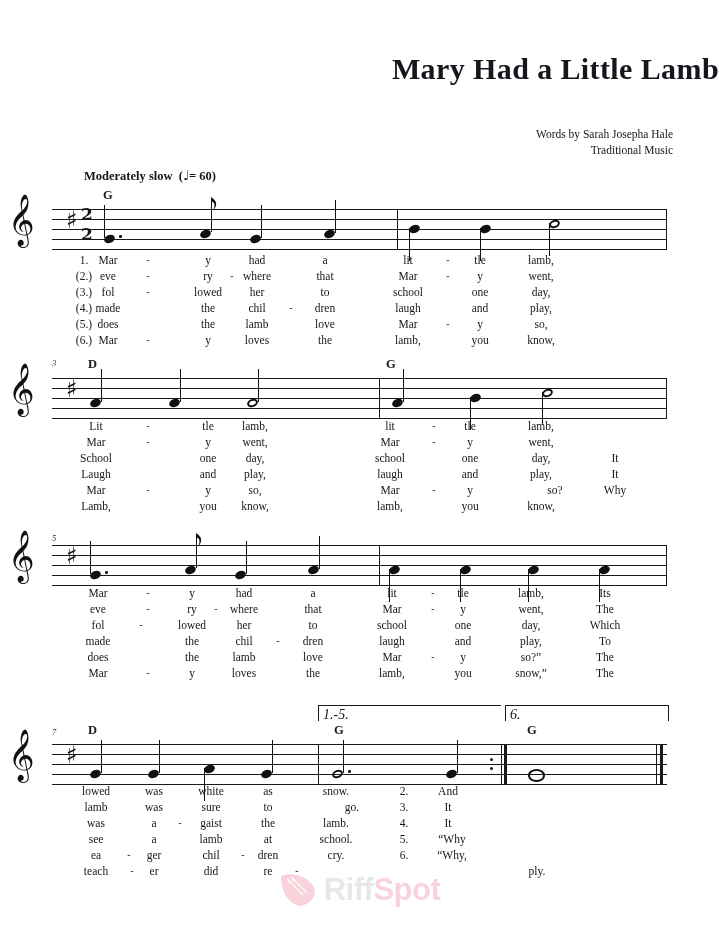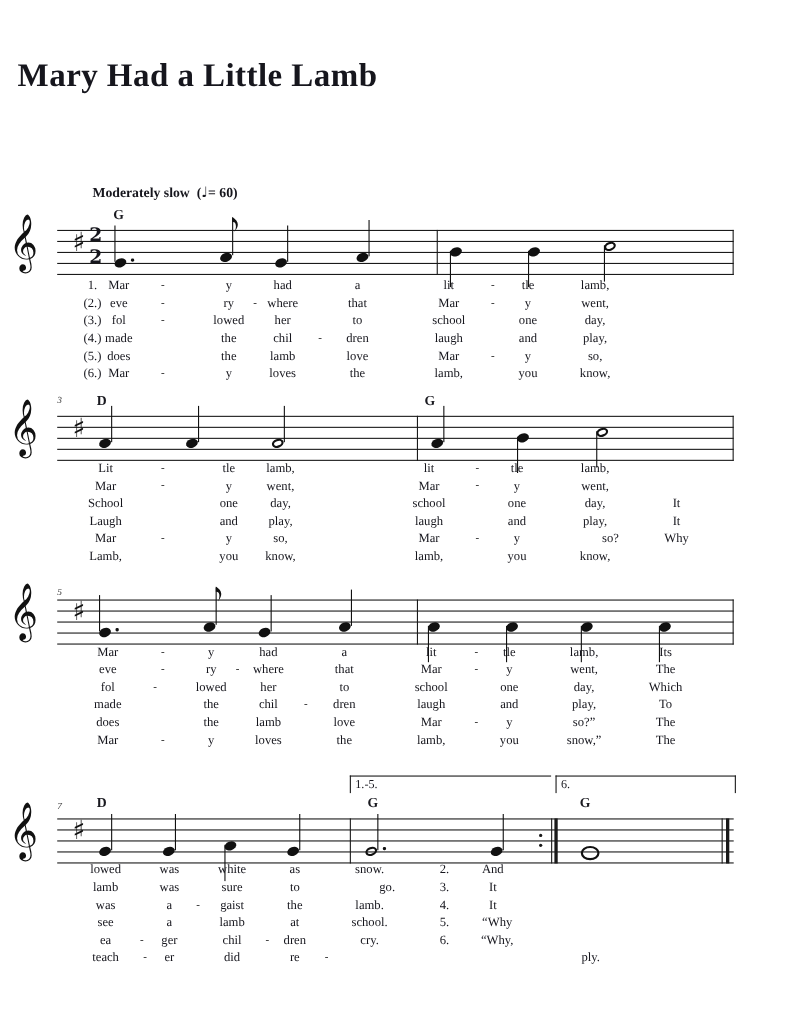--- a/index.html
+++ b/index.html
@@ -5,21 +5,21 @@
   html,body{margin:0;padding:0;}
   body{
     width:719px;height:930px;background:#ffffff;
     font-family:"Liberation Serif","DejaVu Serif",serif;
     color:#16161d;position:relative;overflow:hidden;
   }
   .page{position:absolute;inset:0;}
 
   
   .title{
-    position:absolute;left:16px;right:0;top:52px;text-align:left;
+    position:absolute;left:16px;right:0;top:52px;text-align:right;
     font-size:30px;font-weight:bold;letter-spacing:.4px;
   }
   .credits{
     position:absolute;right:46px;top:126px;text-align:right;
     font-size:11.5px;line-height:16px;
   }
   .tempo{
     position:absolute;left:84px;top:168px;
     font-size:12.5px;font-weight:bold;white-space:nowrap;
   }
@@ -58,21 +58,21 @@
   .flag{position:absolute;width:7px;height:13px;}
   .flag svg{display:block;}
 
   .chord{position:absolute;font-size:12.5px;font-weight:bold;color:#1a1a20;}
   .measnum{position:absolute;font-size:8.5px;font-style:italic;color:#333;}
 
   
   .volta{position:absolute;border-top:1.3px solid #1a1a1a;height:15px;}
   .volta.lend{border-left:1.3px solid #1a1a1a;}
   .volta.rend{border-right:1.3px solid #1a1a1a;}
-  .volta span{position:absolute;left:4px;top:1px;font-size:11px;}
+  .volta span{position:absolute;left:4px;top:1px;font-size:14px;font-style:italic;}
 
   
   .rdots{position:absolute;}
   .rdots u{position:absolute;display:block;width:3px;height:3px;border-radius:50%;background:#1a1a1a;}
 
   
   .lyrics{position:absolute;left:0;right:0;font-size:11.5px;}
   .lrow{position:relative;height:16px;}
   .lcell{position:absolute;transform:translateX(-50%);white-space:nowrap;line-height:16px;}
   .lcell.hy{font-size:10px;color:#222;}
@@ -86,20 +86,24 @@
   .wm .wt .a{color:#e7e7e7;}
   .wm .wt .b{color:#f8d3dc;}
 </style>
 </head>
 <body>
 
 <div class="page">
 
   <div class="title">Mary Had a Little Lamb</div>
 
+  <div class="credits">
+    <div>Words by Sarah Josepha Hale</div>
+    <div>Traditional Music</div>
+  </div>
 
   <div class="tempo">
     <span>Moderately slow</span>
     &nbsp;<span>(</span><span class="q">♩</span><span>= 60</span><span>)</span>
   </div>
 
   <div class="system" style="top:0">
     <div class="chord" style="left:103px;top:188px">G</div>
 
     <div class="staff" style="top:209px">
@@ -592,14 +596,34 @@
           <span class="lcell hy" style="left:132px">-</span>
           <span class="lcell" style="left:154px">er</span>
           <span class="lcell" style="left:211px">did</span>
           <span class="lcell" style="left:268px">re</span>
           <span class="lcell hy" style="left:297px">-</span>
           <span class="lcell" style="left:537px">ply.</span>
         </div>
     </div>
   </div>
 
+  <div class="wm">
+    <span class="pick">
+      <svg width="38" height="34" viewBox="0 0 38 34">
+        <path d="M2 3 C14 -2 30 4 35 15 C38 23 30 32 22 33 C10 33 1 18 2 3 Z" fill="#f8d3dc"></path>
+        <g stroke="#ffffff" stroke-width="1.3" opacity=".85">
+          <line x1="8" y1="6" x2="24" y2="22"></line>
+          <line x1="12" y1="4" x2="28" y2="20"></line>
+        </g>
+        <g fill="#ffffff" opacity=".9">
+          <circle cx="10" cy="9" r="1"></circle>
+            <circle cx="14" cy="7" r="1"></circle>
+          <circle cx="16" cy="14" r="1"></circle>
+            <circle cx="20" cy="12" r="1"></circle>
+        </g>
+      </svg>
+    </span>
+    <span class="wt">
+      <span class="a">Riff</span><span class="b">Spot</span>
+    </span>
+  </div>
 
 </div>
 
 </body></html>

